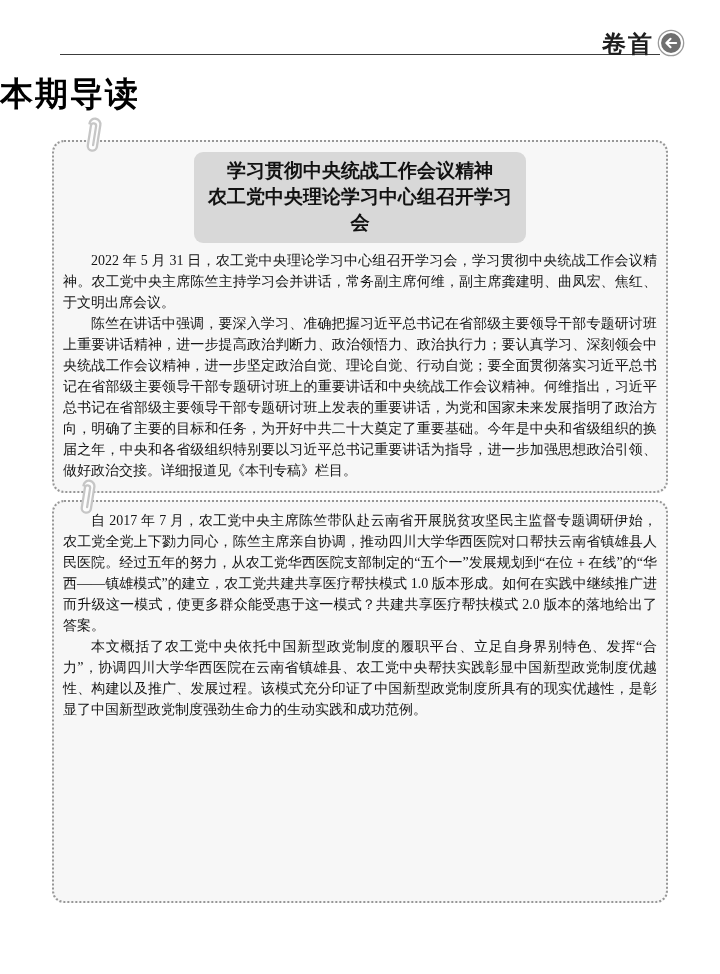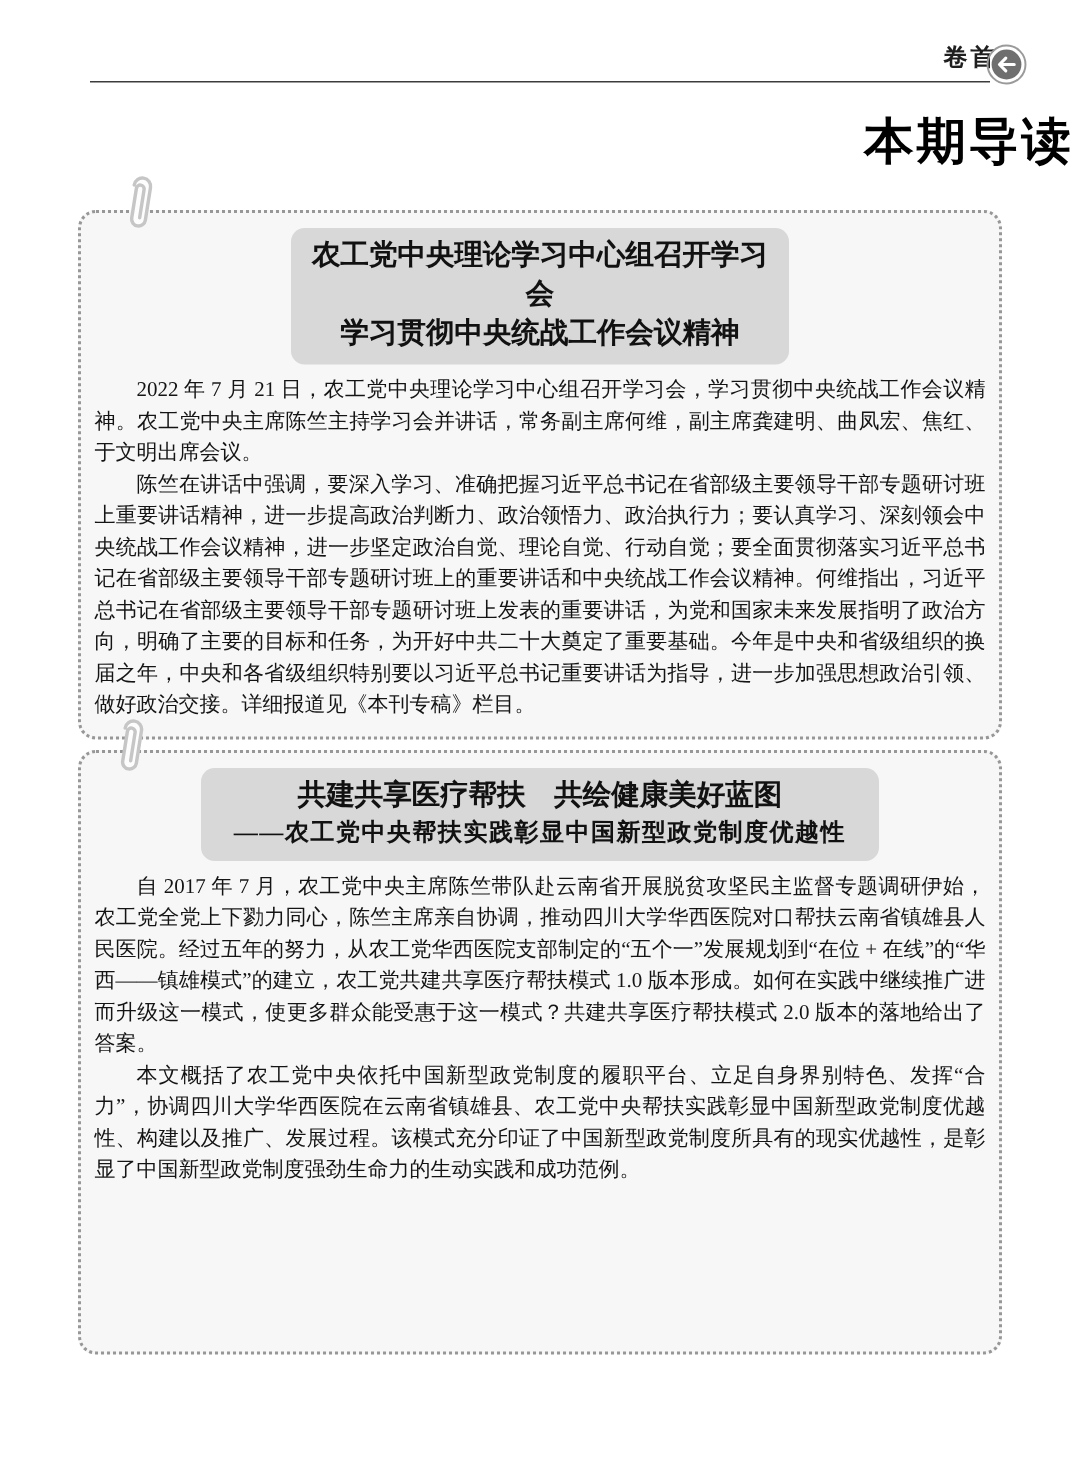--- a/index.html
+++ b/index.html
@@ -7,29 +7,29 @@
     width:720px;height:974px;position:relative;background:#ffffff;
     font-family:"Liberation Serif","DejaVu Serif",serif;color:#1a1a1a;
     overflow:hidden;
   }
   
   .header-rule{
     position:absolute;left:60px;top:54px;width:600px;height:0;
     border-top:1.5px solid #3c3c3c;
   }
   .section-label{
-    position:absolute;top:28px;right:55px;
+    position:absolute;top:28px;right:66px;
     font-family:"Liberation Sans","DejaVu Sans",sans-serif;
-    font-size:16px;font-weight:700;letter-spacing:2px;color:#1f1f1f;
+    font-size:24px;font-weight:700;letter-spacing:2px;color:#1f1f1f;
   }
   .back-icon{position:absolute;left:656px;top:28px;width:30px;height:30px;}
   
   .page-title{
-    position:absolute;top:72px;left:0;right:4px;margin:0;
-    text-align:right;
+    position:absolute;top:72px;left:0;right:16px;margin:0;
+    text-align:left;
     font-family:"Liberation Sans","DejaVu Sans",sans-serif;
     font-size:33px;font-weight:800;letter-spacing:2px;color:#000;
   }
   
   .article-box{
     position:absolute;left:52px;width:616px;box-sizing:border-box;
     background:#f7f7f7;
     border:2px dotted #979797;border-radius:12px;
     padding:8px 9px 10px 9px;
   }
@@ -65,32 +65,28 @@
 <svg class="back-icon" viewBox="0 0 32 32">
   <circle cx="16" cy="16" r="13.5" fill="none" stroke="#9a9a9a" stroke-width="1.4"></circle>
   <circle cx="16" cy="16" r="10.6" fill="#6f6f6f"></circle>
   <path d="M21.5 16 H11.5 M15.5 11.5 L11 16 l4.5 4.5" stroke="#ffffff" stroke-width="2.2" fill="none" stroke-linecap="round" stroke-linejoin="round"></path>
 </svg>
 
 <h1 class="page-title">本期导读</h1>
 
 <section class="article-box box-1">
   <div class="title-plate plate-1">
+    <div class="title-line">学习贯彻中央统战工作会议精神</div>
     <div class="title-line">农工党中央理论学习中心组召开学习会</div>
-    <div class="title-line">学习贯彻中央统战工作会议精神</div>
   </div>
-  <p>2022 年 7 月 21 日，农工党中央理论学习中心组召开学习会，学习贯彻中央统战工作会议精神。农工党中央主席陈竺主持学习会并讲话，常务副主席何维，副主席龚建明、曲凤宏、焦红、于文明出席会议。</p>
+  <p>2022 年 5 月 31 日，农工党中央理论学习中心组召开学习会，学习贯彻中央统战工作会议精神。农工党中央主席陈竺主持学习会并讲话，常务副主席何维，副主席龚建明、曲凤宏、焦红、于文明出席会议。</p>
   <p>陈竺在讲话中强调，要深入学习、准确把握习近平总书记在省部级主要领导干部专题研讨班上重要讲话精神，进一步提高政治判断力、政治领悟力、政治执行力；要认真学习、深刻领会中央统战工作会议精神，进一步坚定政治自觉、理论自觉、行动自觉；要全面贯彻落实习近平总书记在省部级主要领导干部专题研讨班上的重要讲话和中央统战工作会议精神。何维指出，习近平总书记在省部级主要领导干部专题研讨班上发表的重要讲话，为党和国家未来发展指明了政治方向，明确了主要的目标和任务，为开好中共二十大奠定了重要基础。今年是中央和省级组织的换届之年，中央和各省级组织特别要以习近平总书记重要讲话为指导，进一步加强思想政治引领、做好政治交接。详细报道见《本刊专稿》栏目。</p>
 </section>
 
 <section class="article-box box-2">
-  <div class="title-plate plate-2">
-    <div class="title-line">共建共享医疗帮扶　共绘健康美好蓝图</div>
-    <div class="title-sub">——农工党中央帮扶实践彰显中国新型政党制度优越性</div>
-  </div>
   <p>自 2017 年 7 月，农工党中央主席陈竺带队赴云南省开展脱贫攻坚民主监督专题调研伊始，农工党全党上下勠力同心，陈竺主席亲自协调，推动四川大学华西医院对口帮扶云南省镇雄县人民医院。经过五年的努力，从农工党华西医院支部制定的“五个一”发展规划到“在位 + 在线”的“华西——镇雄模式”的建立，农工党共建共享医疗帮扶模式 1.0 版本形成。如何在实践中继续推广进而升级这一模式，使更多群众能受惠于这一模式？共建共享医疗帮扶模式 2.0 版本的落地给出了答案。</p>
   <p>本文概括了农工党中央依托中国新型政党制度的履职平台、立足自身界别特色、发挥“合力”，协调四川大学华西医院在云南省镇雄县、农工党中央帮扶实践彰显中国新型政党制度优越性、构建以及推广、发展过程。该模式充分印证了中国新型政党制度所具有的现实优越性，是彰显了中国新型政党制度强劲生命力的生动实践和成功范例。</p>
 </section>
 
 <svg class="paperclip clip-1" viewBox="0 0 22 48">
   <path d="M6 15 a5.5 5.5 0 0 1 11 0 v22 a4.6 4.6 0 0 1 -9.2 0 V17 a2.6 2.6 0 0 1 5.2 0 v19" fill="#fdfdfd" stroke="#c6c6c6" stroke-width="2.3" stroke-linecap="round" stroke-linejoin="round"></path>
 </svg>
 <svg class="paperclip clip-2" viewBox="0 0 22 48">
   <path d="M6 15 a5.5 5.5 0 0 1 11 0 v22 a4.6 4.6 0 0 1 -9.2 0 V17 a2.6 2.6 0 0 1 5.2 0 v19" fill="#fdfdfd" stroke="#c6c6c6" stroke-width="2.3" stroke-linecap="round" stroke-linejoin="round"></path>
 </svg>

